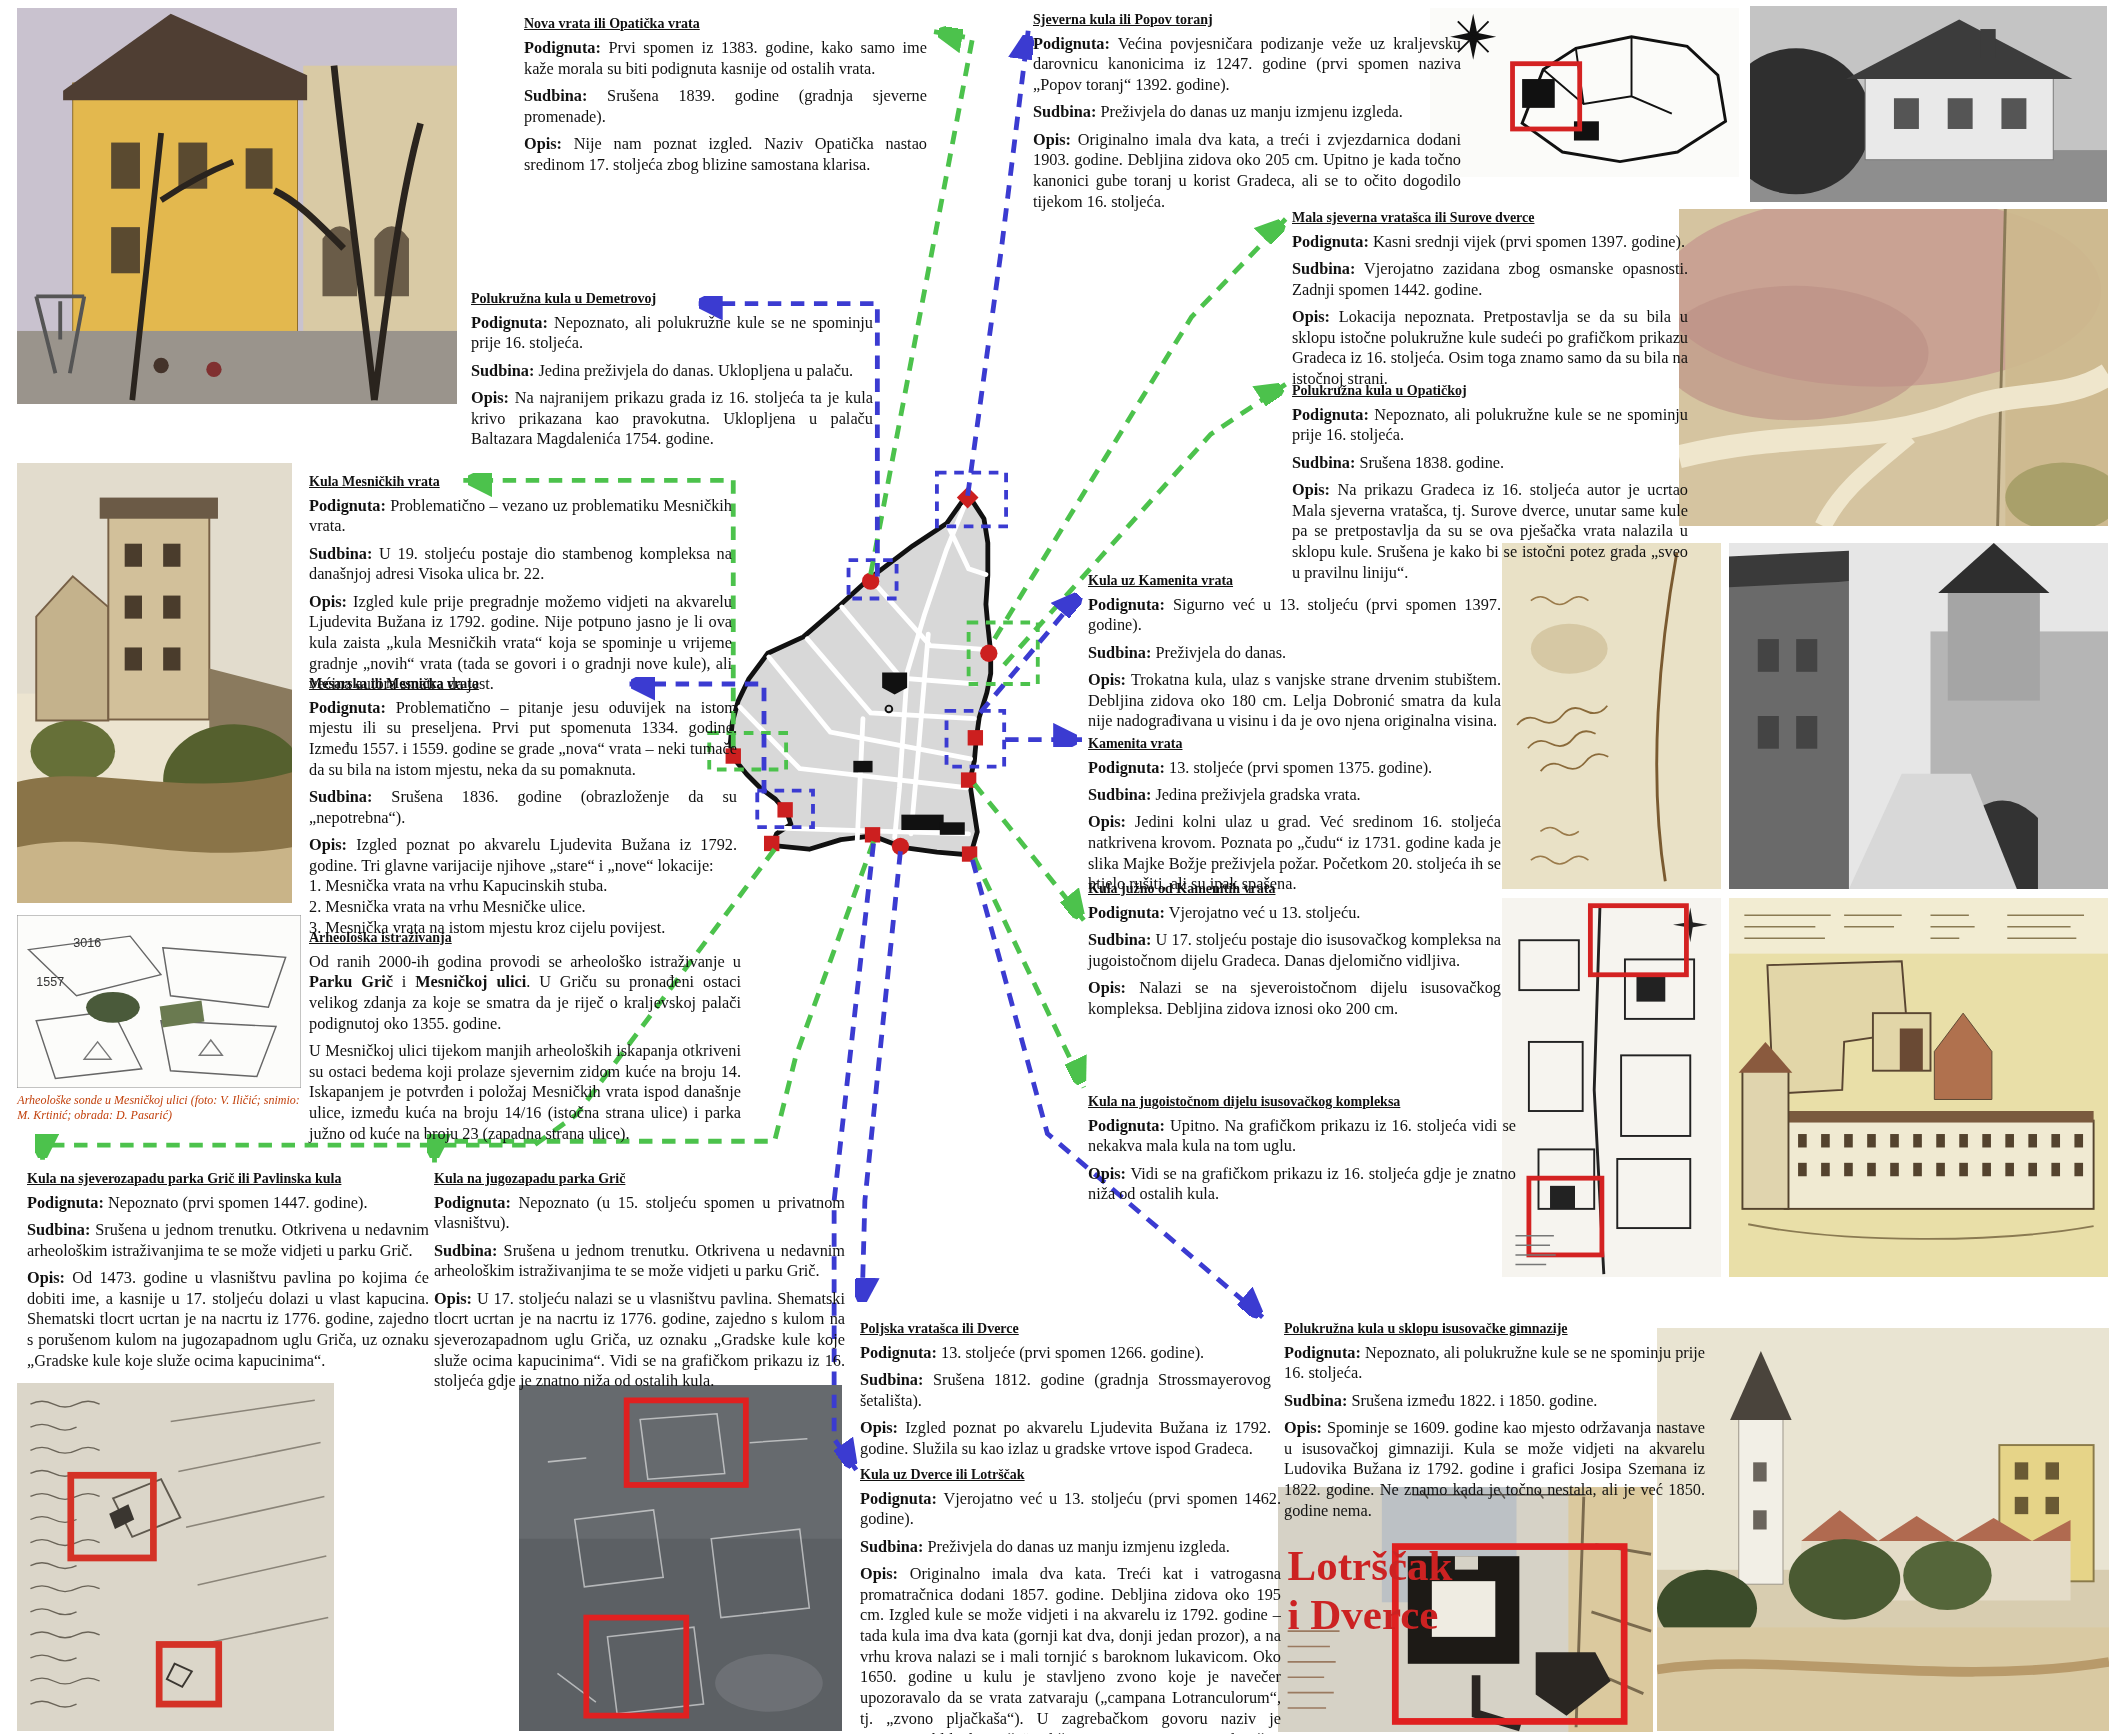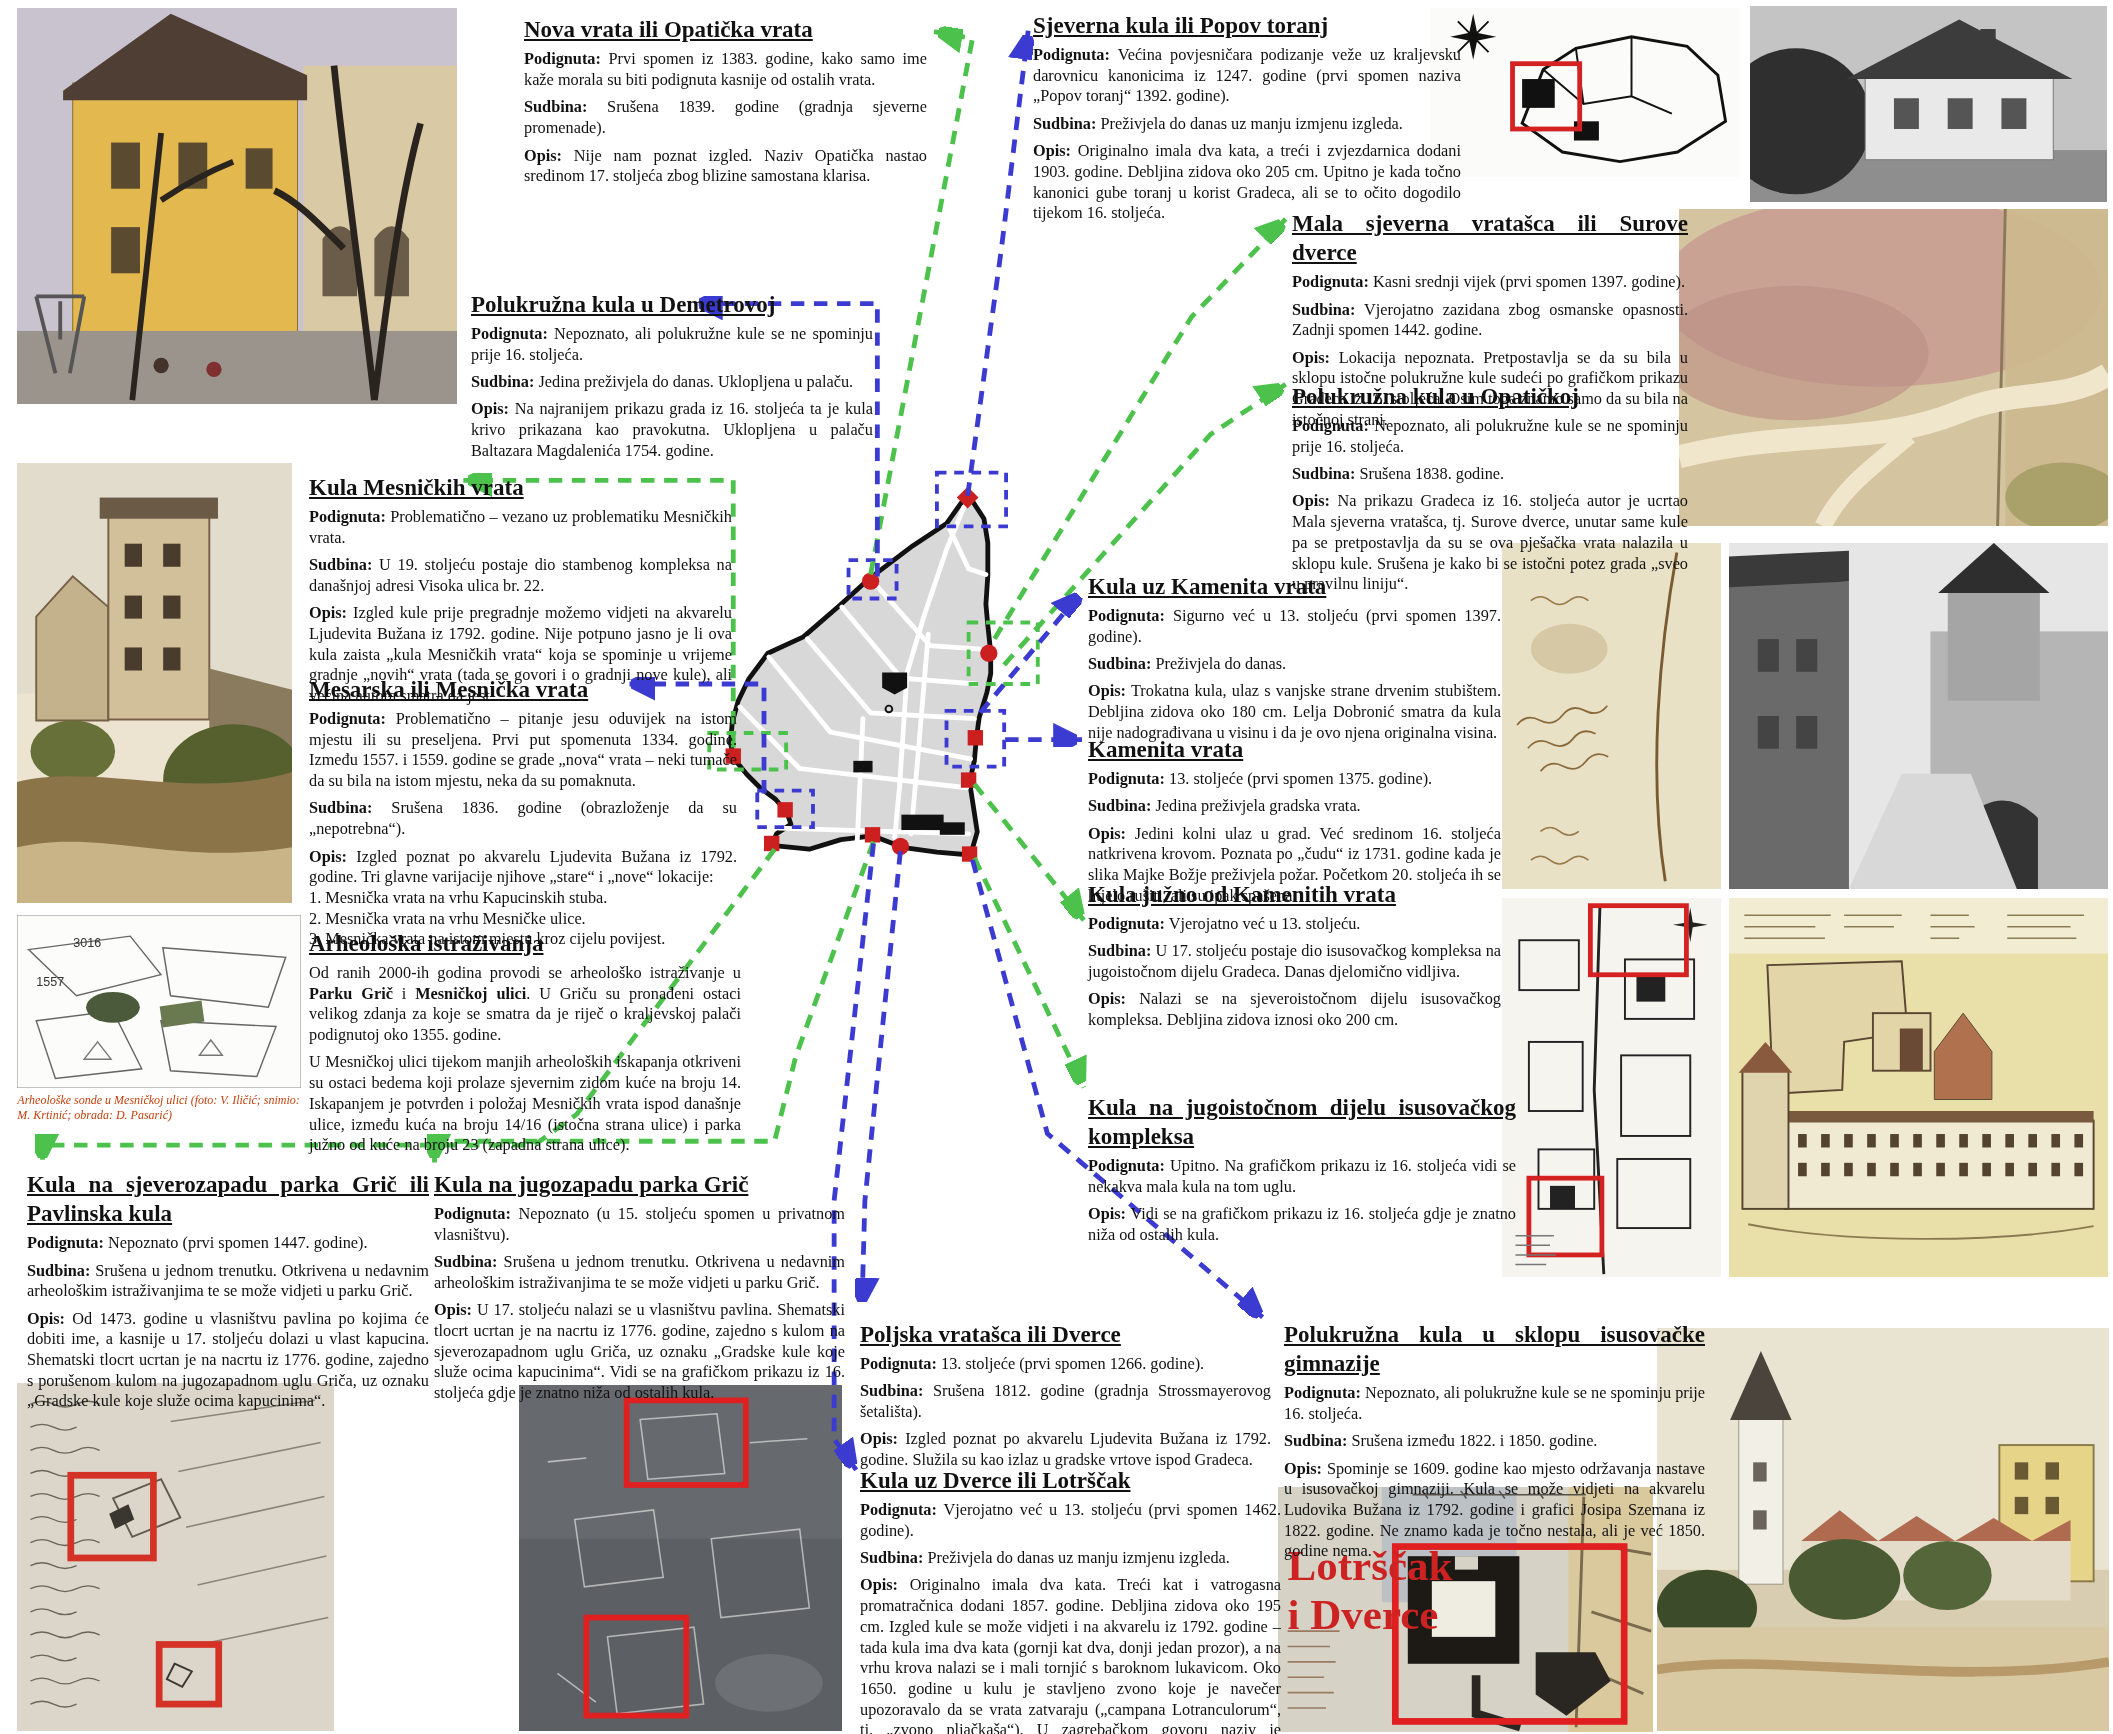--- a/index.html
+++ b/index.html
@@ -1,19 +1,19 @@
 <!DOCTYPE html>
 <html><head>
 <meta charset="utf-8">
 <style>
   html,body{margin:0;padding:0;background:#ffffff;}
   #page{position:relative;width:2114px;height:1734px;background:#ffffff;overflow:hidden;
         font-family:"Liberation Serif",serif;color:#111;}
   .tblock{position:absolute;z-index:3;font-size:16.3px;line-height:1.27;text-align:justify;}
-  .tblock h3{font-size:23px;font-weight:bold;text-decoration:underline;margin:0 0 4.8px 0;}
+  .tblock h3{font-size:14px;font-weight:bold;text-decoration:underline;margin:0 0 4.8px 0;}
   .tblock p{margin:0 0 6.7px 0;}
   .tblock .li{margin:0;}
   .fig{position:absolute;z-index:1;overflow:hidden;margin:0;}
   .fig svg{position:absolute;left:0;top:0;width:100%;height:100%;display:block;}
   #overlay{position:absolute;left:0;top:0;z-index:2;pointer-events:none;}
   .caption{position:absolute;z-index:3;font-size:12px;font-style:italic;color:#c2410c;line-height:1.25;}
   .plan-num{position:absolute;z-index:3;font-size:12.5px;color:#333;font-family:"Liberation Sans",sans-serif;}
   .red-overlay{position:absolute;z-index:3;font-weight:bold;font-size:43px;line-height:1.15;color:#cc2222;
                font-family:Liberation Serif, serif;margin-top:48px;}
 </style>

